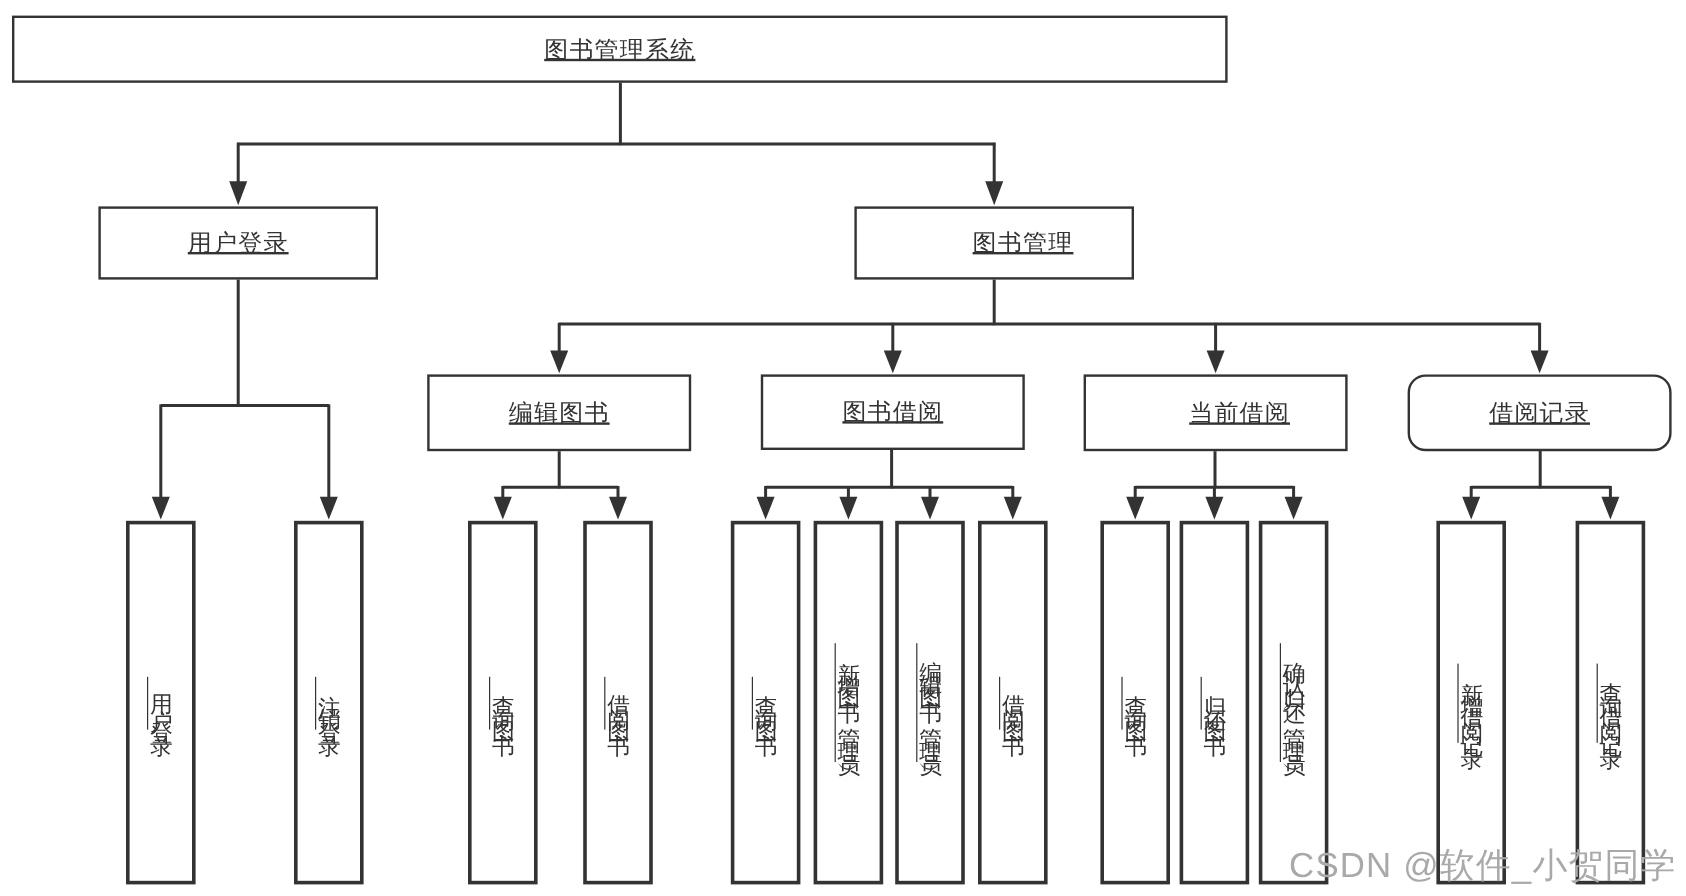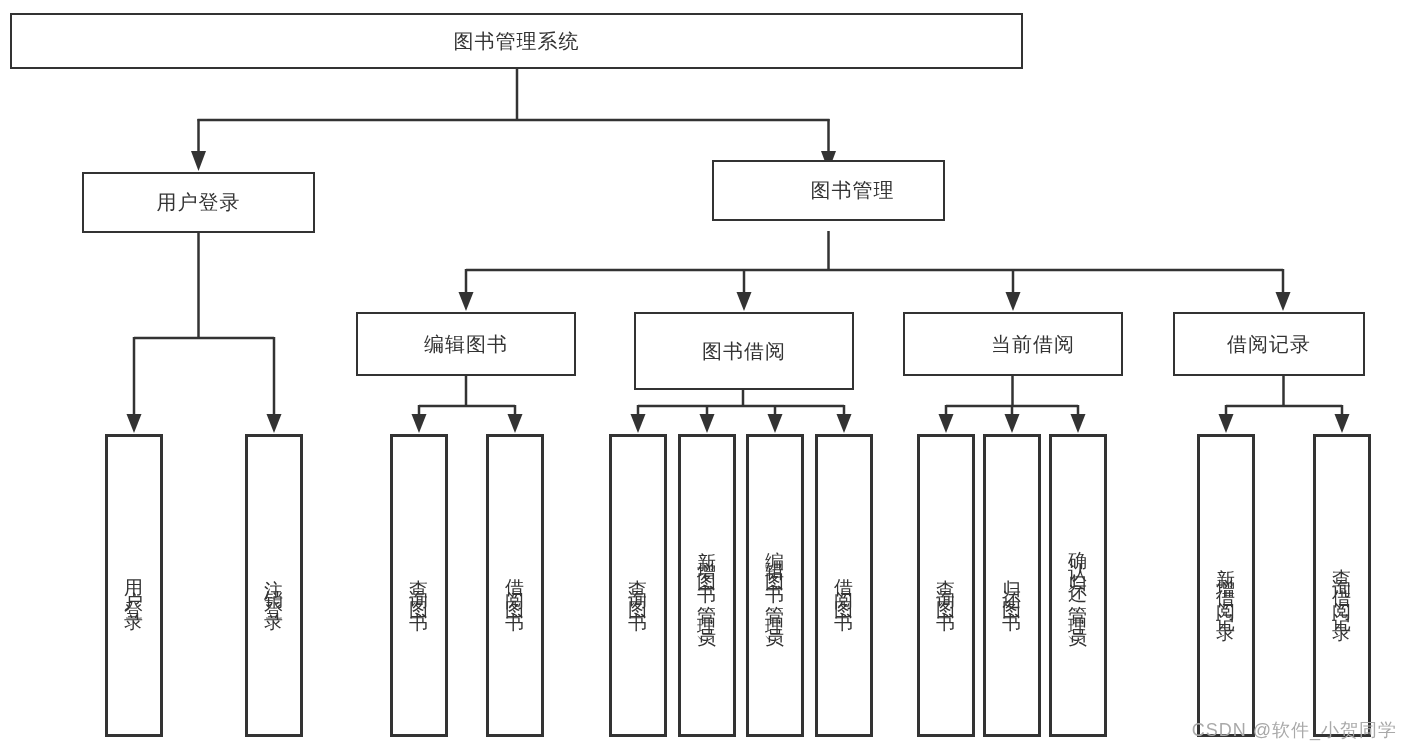--- a/index.html
+++ b/index.html
@@ -21,38 +21,39 @@
   .node{
     position:absolute;
     box-sizing:border-box;
     background:#fff;
     border:2px solid var(--line);
     color:var(--text);
     display:flex;align-items:center;justify-content:center;
     z-index:2;
     font-size:20px;
     letter-spacing:1px;
+    text-decoration:underline;
   }
   .leaf{
     border-width:3px;
     width:58px;height:303px;top:434px;
     font-size:19px;
   }
   .leaf .vtext{
     writing-mode:vertical-rl;
     text-orientation:mixed;
     line-height:1;
     letter-spacing:11px;
     white-space:nowrap;
   }
   .watermark{
     position:absolute;
     z-index:3;
     right:8px;bottom:5px;
-    font-size:18px;
+    font-size:29px;
     color:#a9a9a9;
     letter-spacing:1px;
     pointer-events:none;
     margin-left:28px;
   }
 </style>
 </head>
 <body>
 
 <div id="stage">
@@ -121,34 +122,34 @@
     <polygon points="1334.5,414 1349.5,414 1342,433"></polygon>
   </svg>
 
   <div class="node" style="left:10px;top:13px;width:1013px;height:56px;">
     <span>图书管理系统</span>
   </div>
 
   <div class="node" style="left:82px;top:172px;width:233px;height:61px;">
     <span>用户登录</span>
   </div>
-  <div class="node" style="left:712px;top:160px;width:233px;height:61px;padding-left:48px;">
+  <div class="node" style="left:712px;top:172px;width:233px;height:61px;padding-left:48px;">
     <span>图书管理</span>
   </div>
 
   <div class="node" style="left:356px;top:312px;width:220px;height:64px;">
     <span>编辑图书</span>
   </div>
-  <div class="node" style="left:634px;top:312px;width:220px;height:78px;">
+  <div class="node" style="left:634px;top:312px;width:220px;height:63px;">
     <span>图书借阅</span>
   </div>
   <div class="node" style="left:903px;top:312px;width:220px;height:64px;padding-left:40px;">
     <span>当前借阅</span>
   </div>
-  <div class="node" style="left:1173px;top:312px;width:192px;height:64px;">
+  <div class="node" style="left:1173px;top:312px;width:220px;height:64px;border-radius:15px;">
     <span>借阅记录</span>
   </div>
 
   <div class="node leaf" style="left:105px;">
     <span class="vtext">用户登录</span>
   </div>
   <div class="node leaf" style="left:245px;">
     <span class="vtext">注销登录</span>
   </div>
 

